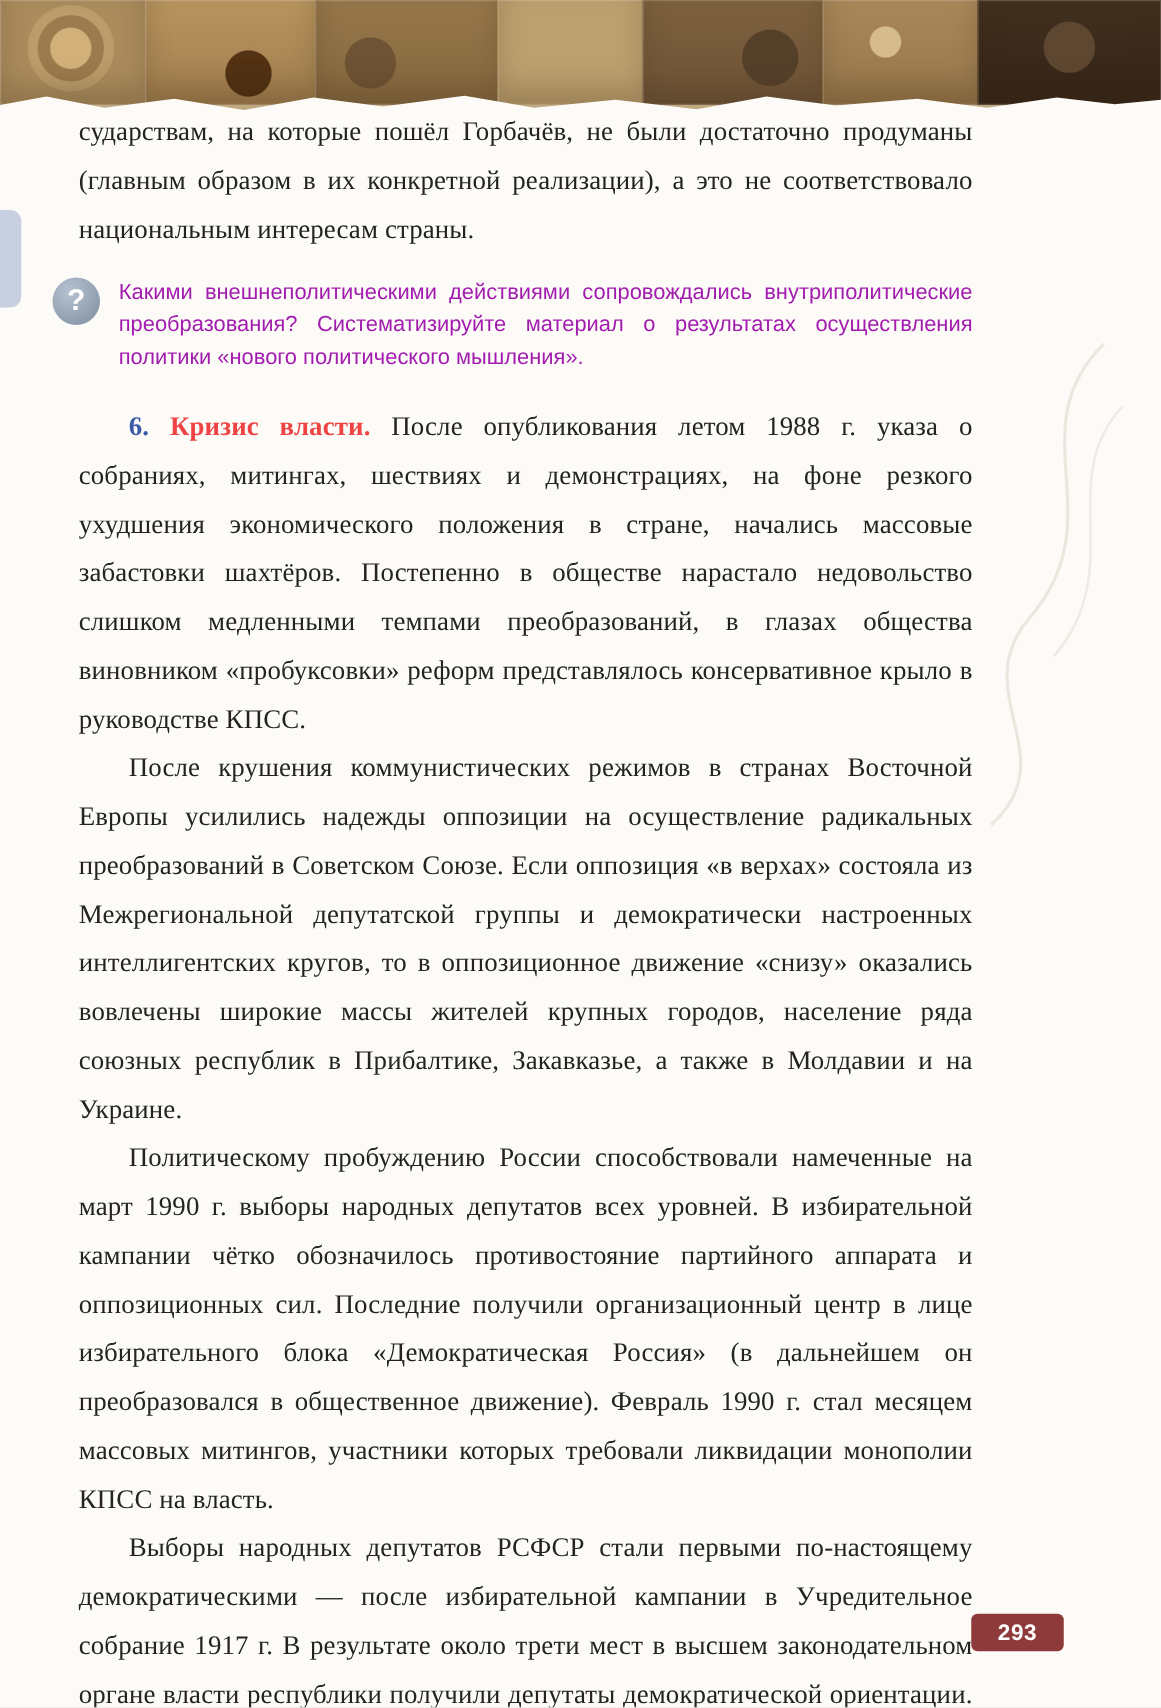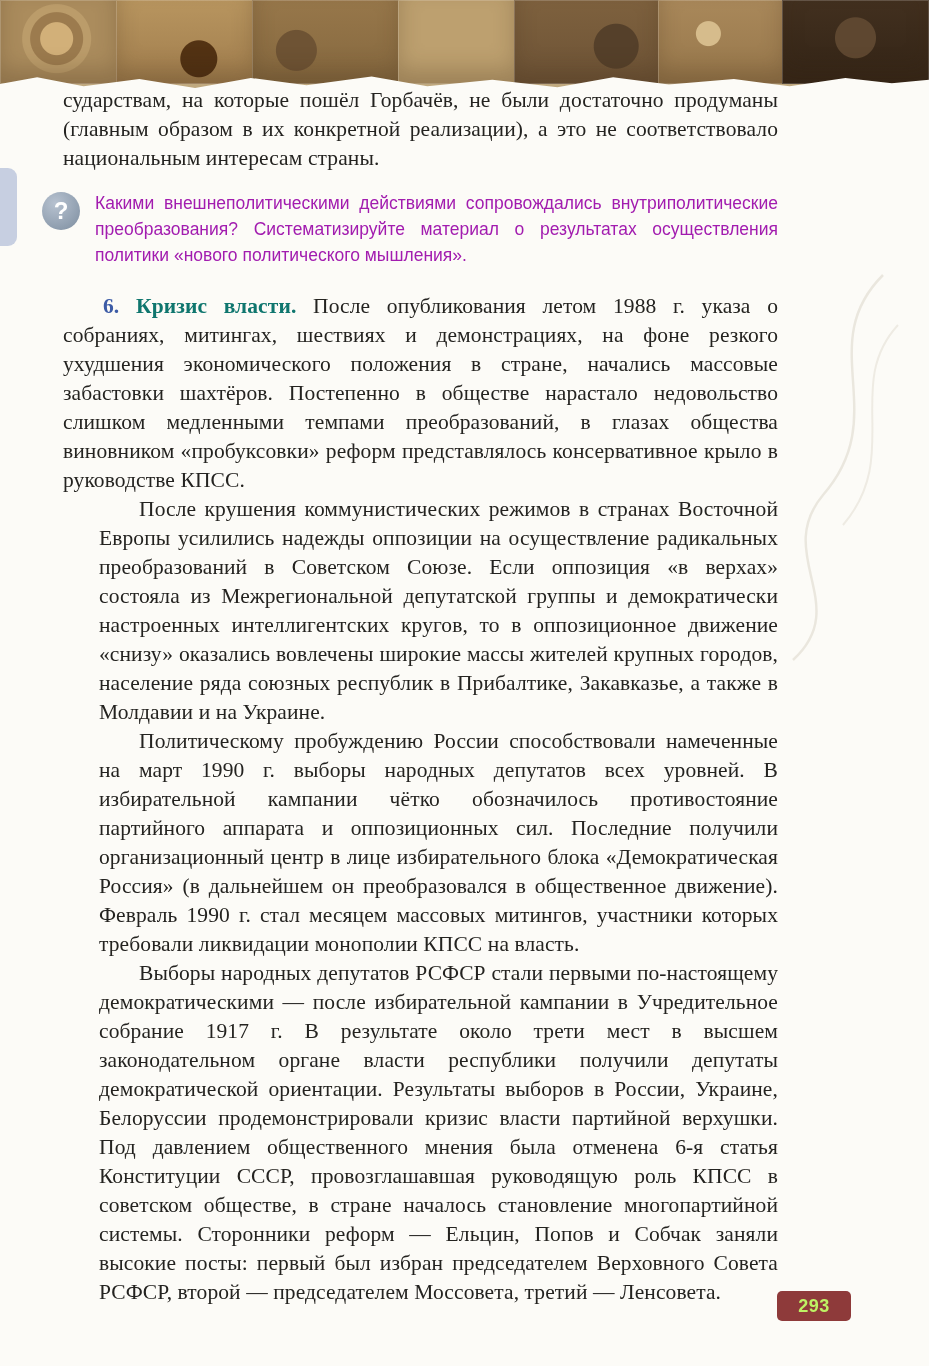--- a/index.html
+++ b/index.html
@@ -58,24 +58,24 @@
     background:#c7cfe1; border-radius:0 9px 9px 0;
   }
 
   
   .flourish { position:absolute; right:26px; top:265px; opacity:.55; }
 
   
   .content { position:absolute; left:63px; top:86px; width:715px; }
 
   p.body {
-    font-size:21.5px; line-height:29px; text-align:justify;
+    font-size:21.5px; line-height:39px; text-align:justify;
     color:#242320; letter-spacing:.1px;
   }
-  p.indent { text-indent:40px;margin-left:36px; }
+  p.indent { text-indent:40px; }
 
   
   .qblock {
     display:flex; gap:15px; align-items:flex-start;
     margin:17px 0 0 -21px; width:736px;
   }
   .qicon {
     flex:0 0 38px; width:38px; height:38px; border-radius:50%;
     background:radial-gradient(circle at 35% 30%, #b7c2d0, #8e9dae 70%, #7c8b9d);
     display:flex; align-items:center; justify-content:center;
@@ -86,30 +86,30 @@
     font-size:24px; color:#ffffff; line-height:1;
   }
   .qtext {
     font-family:"Liberation Sans", sans-serif;
     font-size:17.5px; line-height:26px; color:#a21caf;
     text-align:justify; width:683px;
   }
 
   .sec-para { margin-top:24px; }
   .sec-num   { font-weight:bold; color:#3c5ba6; }
-  .sec-title { font-weight:bold; color:#0f766e; }
+  .sec-title { font-weight:bold; color:#ef4444; }
 
   
   .pagenum {
     position:absolute; right:78px; bottom:45px;
     width:74px; height:30px; border-radius:5px;
     background:#8e3a3a;
     display:flex; align-items:center; justify-content:center;
     font-family:"Liberation Sans", sans-serif; font-weight:bold;
-    font-size:18px; color:#bef264; letter-spacing:.5px;
+    font-size:18px; color:#ffffff; letter-spacing:.5px;
   }
 </style>
 </head>
 <body>
 
 <div class="page">
 
   <div class="collage">
     <div class="ph ph1"></div>
     <div class="ph ph2"></div>

